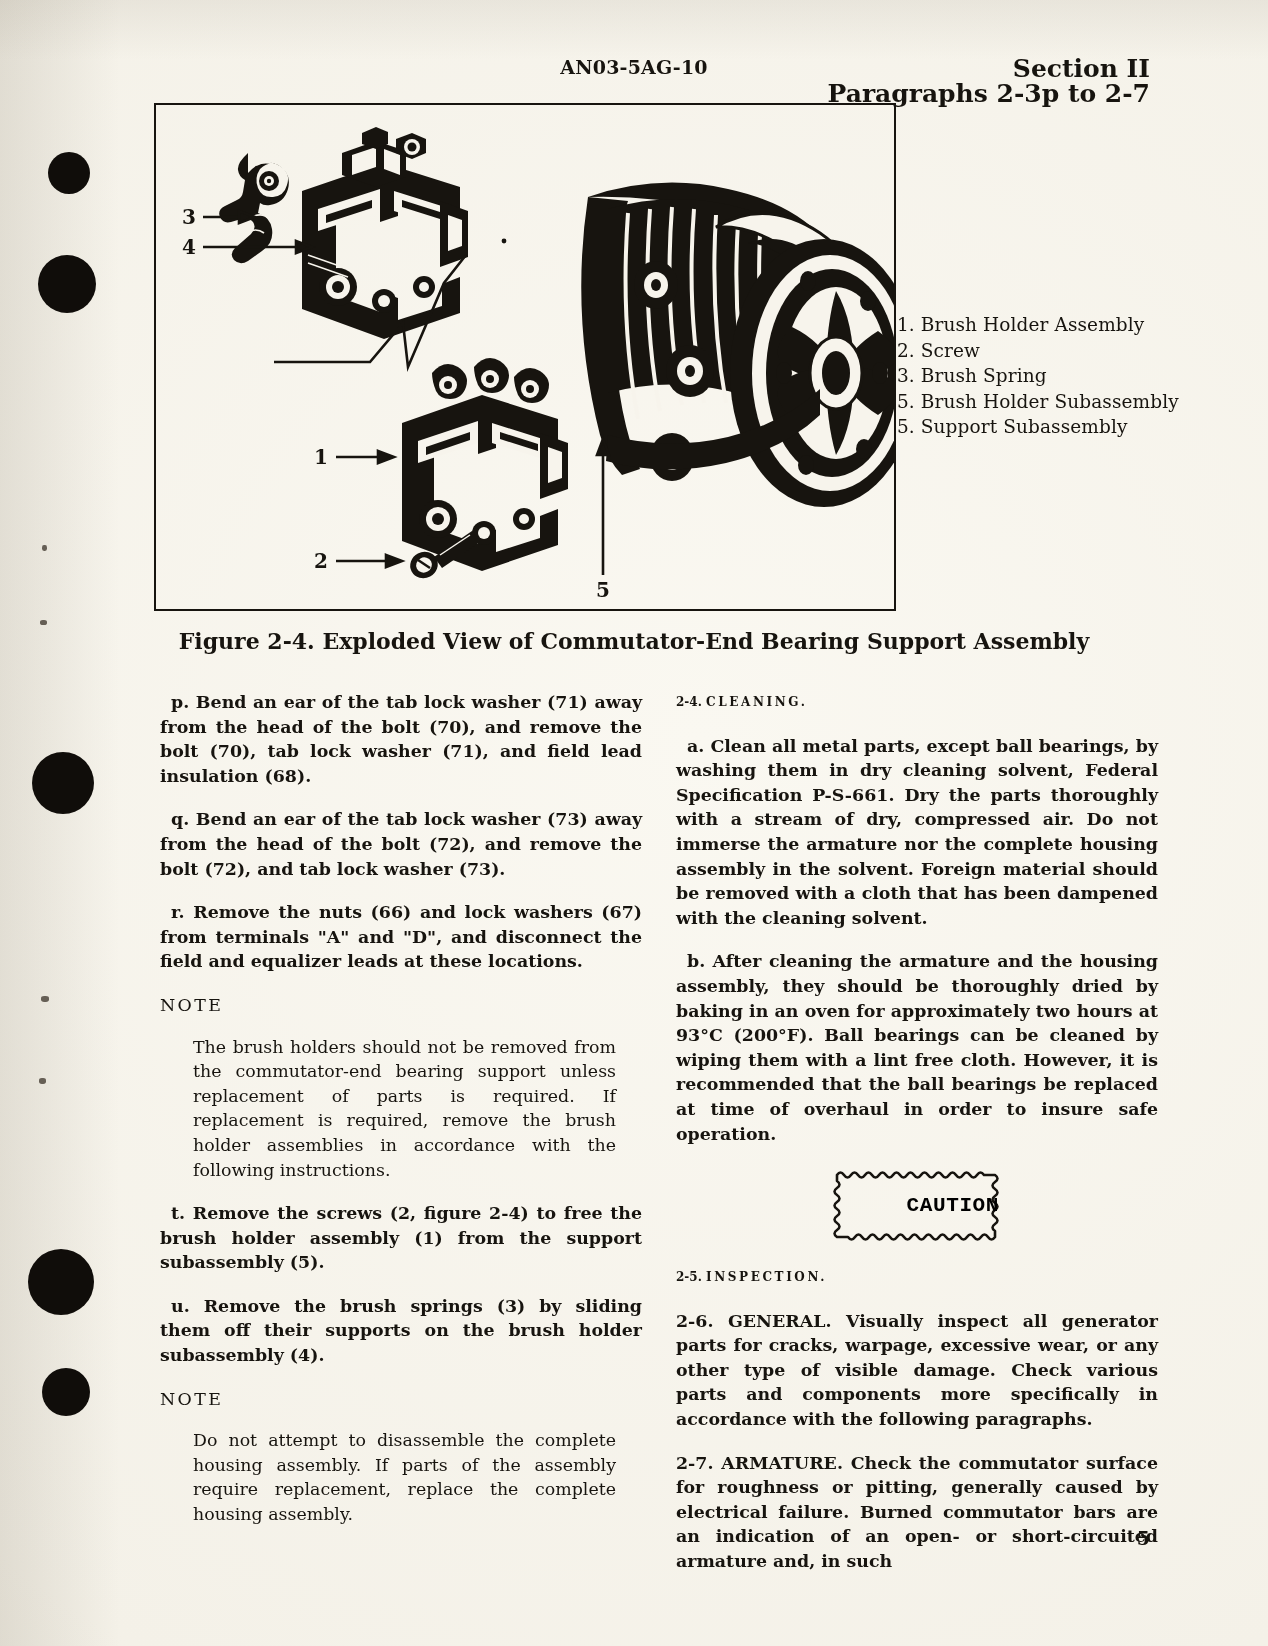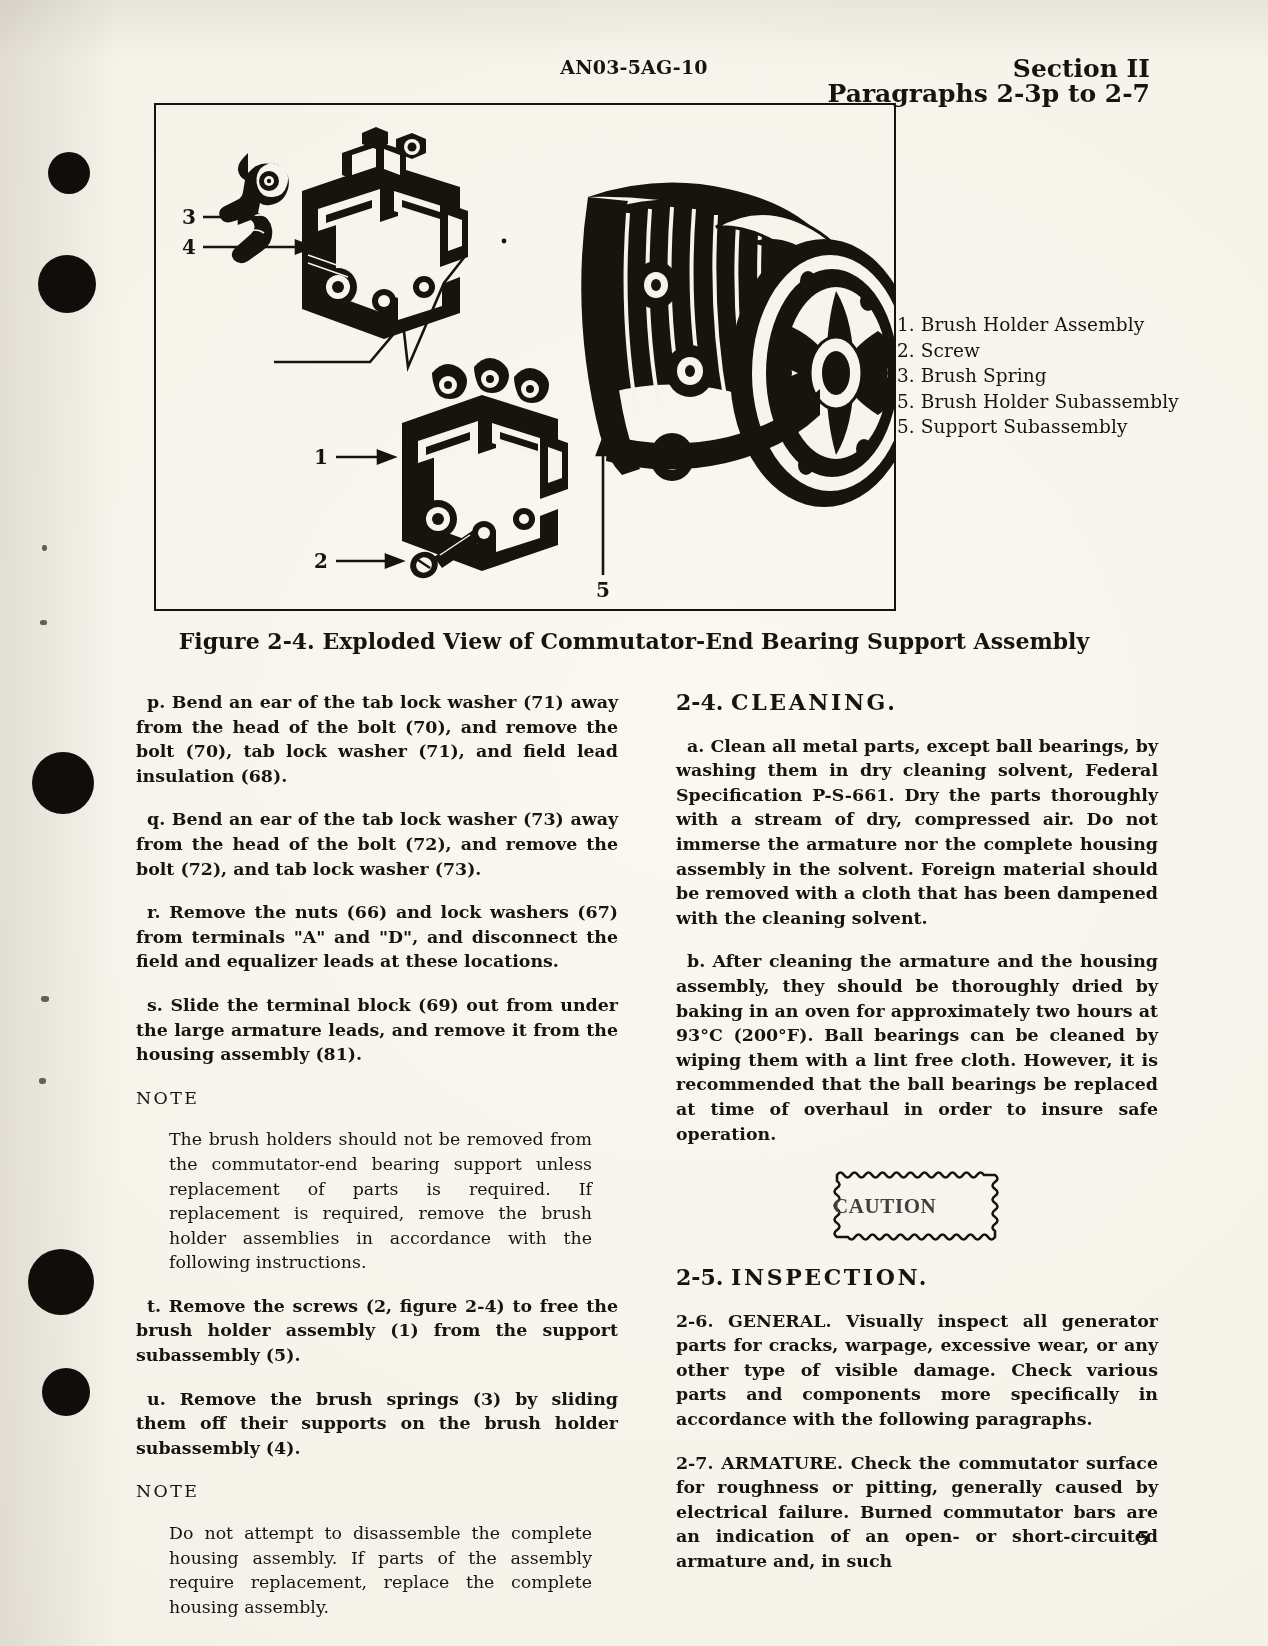--- a/index.html
+++ b/index.html
@@ -100,36 +100,36 @@
   
   .col {
     position: absolute;
     top: 690px;
     width: 482px;
     font-family: "DejaVu Serif", serif;
     font-weight: bold;
     font-size: 17.4px;
     line-height: 24.6px;
   }
-  .col-left  { left: 136px; }
+  .col-left  { left: 160px; }
   .col-right { left: 676px; }
 
   .col p {
     margin: 0 0 19px 0;
     text-align: justify;
     text-align-last: left;
     hyphens: none;
   }
   .col p.indent { text-indent: 11px; }
 
   
   .sec-head {
     margin: 0 0 19px 0;
     font-weight: bold;
-    font-size: 22px;
+    font-size: 12px;
   }
   .sec-head .spaced { letter-spacing: 2.6px; }
 
   
   .note-title {
     text-align: left;
     font-family: "DejaVu Serif", serif;
     font-weight: normal;
     font-size: 17.4px;
     letter-spacing: 2.4px;
@@ -156,26 +156,26 @@
     position: absolute;
     left: 157px;
     top: 4px;
     width: 166px;
     height: 74px;
   }
   .caution-label {
     position: absolute;
     left: 0; right: 0; top: 50%;
     transform: translateY(-50%);
-    text-align: left;
-    font-family: Liberation Serif, serif;
+    text-align: right;
+    font-family: Liberation Mono, monospace;
     font-weight: bold;
     font-size: 21px;
     letter-spacing: .6px;
-    color: #404040;
+    color: #000000;
   }
   .caution-text {
     margin: 0 0 19px 0;
     padding: 0 8px 0 34px;
     text-align: justify;
     text-align-last: left;
   }
 
   .page-no {
     position: absolute;
@@ -414,21 +414,20 @@
   <div>5. Brush Holder Subassembly</div>
   <div>5. Support Subassembly</div>
 </div>
 
 <div class="fig-caption">Figure 2-4.  Exploded View of Commutator-End Bearing Support Assembly</div>
 
 <div class="col col-left">
   <p class="indent">p. Bend an ear of the tab lock washer (71) away from the head of the bolt (70), and remove the bolt (70), tab lock washer (71), and field lead insulation (68).</p>
   <p class="indent">q. Bend an ear of the tab lock washer (73) away from the head of the bolt (72), and remove the bolt (72), and tab lock washer (73).</p>
   <p class="indent">r. Remove the nuts (66) and lock washers (67) from terminals "A" and "D", and disconnect the field and equalizer leads at these locations.</p>
-  <p class="indent">s. Slide the terminal block (69) out from under the large armature leads, and remove it from the housing assembly (81).</p>
 
   <div class="note-title">NOTE</div>
   <p class="note-body">The brush holders should not be removed from the commutator-end bearing support unless replacement of parts is required. If replacement is required, remove the brush holder assemblies in accordance with the following instructions.</p>
 
   <p class="indent">t. Remove the screws (2, figure 2-4) to free the brush holder assembly (1) from the support subassembly (5).</p>
   <p class="indent">u. Remove the brush springs (3) by sliding them off their supports on the brush holder subassembly (4).</p>
 
   <div class="note-title">NOTE</div>
   <p class="note-body">Do not attempt to disassemble the complete housing assembly. If parts of the assembly require replacement, replace the complete housing assembly.</p>
 </div>

